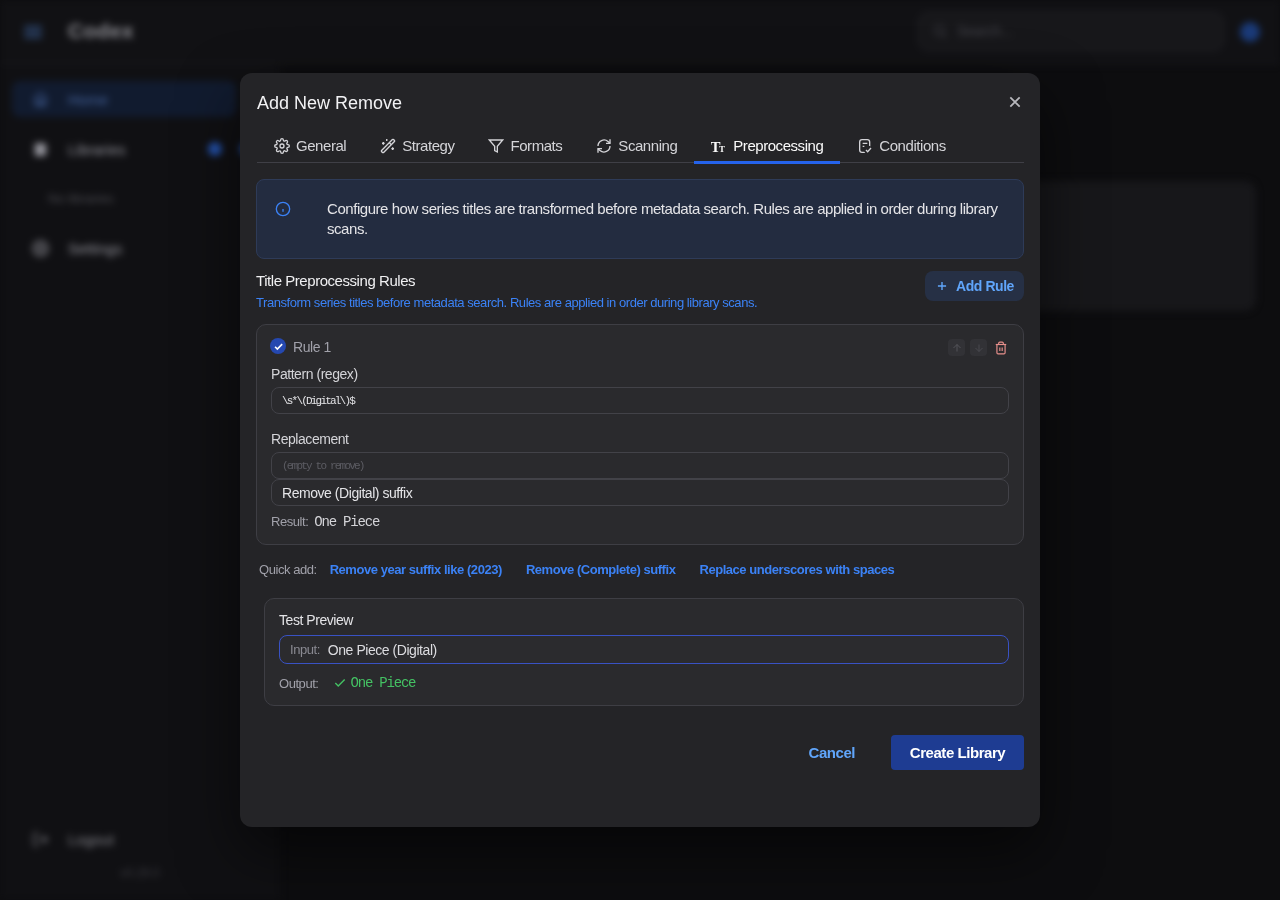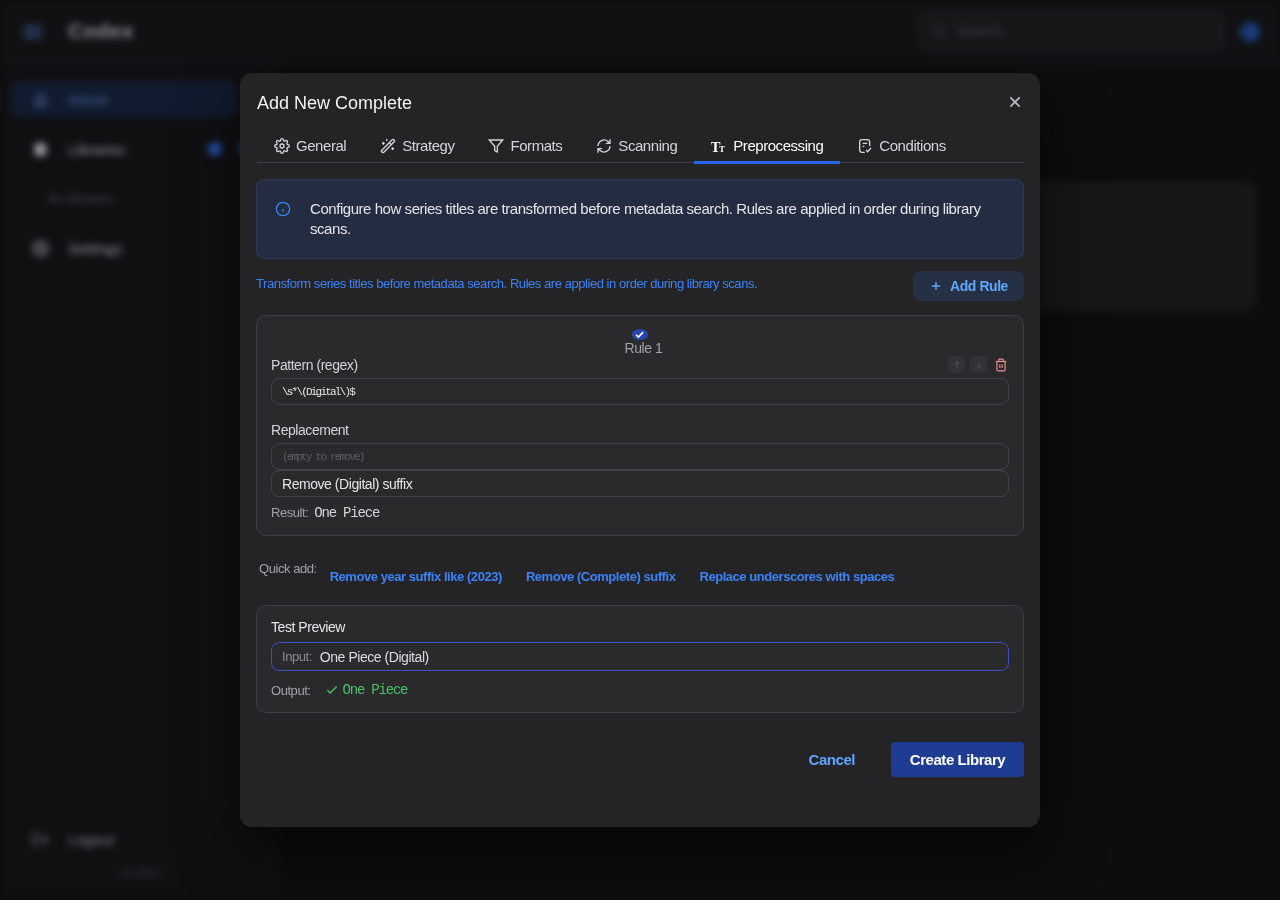--- a/index.html
+++ b/index.html
@@ -38,50 +38,50 @@
 
 .tabs { display:flex; margin:14px 16px 0 17px; border-bottom:1px solid #3f3f46; }
 .tab { display:flex; align-items:center; gap:6px; padding:0 17px; height:33px;
   font-size:15px; color:#d4d4d8; position:relative; }
 .tab.active { color:#fafafa; }
 .tab.active::after { content:""; position:absolute; left:0; right:0; bottom:-2px; height:3px; background:#2563eb; }
 .tab svg { flex:none; }
 
 .m-body { padding:16px; }
 .infobox { display:flex; background:#232c40; border:1px solid #2e3b58; border-radius:8px;
-  padding:19px 18px; gap:19px; }
+  padding:19px 18px; gap:36px; }
 .infobox svg { flex:none; margin-top:2px; }
 .infobox p { font-size:15px; line-height:20px; color:#e4e4e7; }
 
 .secrow { display:flex; margin-top:12px; align-items:flex-start; }
 .secrow .t1 { font-size:15px; color:#f0f0f2; line-height:19px; }
 .secrow .t2 { font-size:13px; color:#3b82f6; margin-top:5px; }
-.addrule { margin-left:auto; width:111px; height:30px; background:#263045; border-radius:8px;
+.addrule { margin-left:auto; width:99px; height:30px; background:#263045; border-radius:8px;
   display:flex; align-items:center; justify-content:center; gap:7px;
   color:#60a5fa; font-size:14px; font-weight:bold; }
 
 .rulecard { margin-top:14px; border:1px solid #3e3e44; background:#2a2a2d; border-radius:10px; padding:14px 14px 14px; }
-.rhead { display:flex; align-items:center; height:17px;flex-direction:column; }
+.rhead { display:flex; align-items:flex-start; height:17px; }
 .cb { margin-left:-1px; margin-top:-1px; width:16px; height:16px; border-radius:50%; background:#2548b0; display:flex; align-items:center; justify-content:center; }
 .rhead .rname { margin-left:7px; font-size:14px; color:#a1a1aa; }
 .rhead .acts { margin-left:auto; display:flex; align-items:center; gap:5px; }
 .iconbtn { width:17px; height:17px; border-radius:4px; background:#323236; display:flex; align-items:center; justify-content:center; }
 .label { font-size:14px; color:#d4d4d8; margin:18px 0 5px 0; line-height:15px; }
 .rhead + .label { margin-top:11px; }
 .inp { height:27px; background:#2a2a2d; border:1px solid #424248; border-radius:8px;
   display:flex; align-items:center; padding:0 10px; font-size:11px; color:#e4e4e7; }
 .inp.ph { color:#5c5c63; }
 .resrow { margin-top:8px; line-height:15px; font-size:13px; color:#a1a1aa; }
 .resrow .v { font-family:"Liberation Mono", monospace; letter-spacing:-1.2px; color:#d4d4d8; font-size:14px; margin-left:6px; }
 
 .quickrow { margin-top:17px; display:flex; align-items:center; font-size:13px; color:#a1a1aa; padding-left:3px; }
-.quickrow a { color:#3b82f6; font-weight:bold; margin-left:24px; text-decoration:none;margin-top:16px; }
+.quickrow a { color:#3b82f6; font-weight:bold; margin-left:24px; text-decoration:none; }
 .quickrow a:first-of-type { margin-left:13px; }
 
-.testcard { margin-top:21px; border:1px solid #3e3e44; background:#2a2a2d; border-radius:10px; padding:14px; }
+.testcard { margin-top:21px; border:1px solid #3e3e44; background:#2a2a2d; border-radius:10px; padding:14px;margin-left:8px; }
 .testcard .tt { font-size:14px; color:#e4e4e7; line-height:14px; }
 .inprow { margin-top:8px; height:29px; border:1px solid #3952c4; background:#2b2b2e; border-radius:8px;
   display:flex; align-items:center; padding:0 10px; }
 .inprow .l { font-size:13px; color:#8a8a92; }
 .inprow .v { font-size:14px; color:#dcdce0; margin-left:8px; }
 .outrow { margin-top:11px; display:flex; align-items:center; }
 .outrow .l { font-size:13px; color:#a1a1aa; }
 .outrow .v { font-family:"Liberation Mono", monospace; letter-spacing:-1.2px; font-size:14px; color:#44c163; margin-left:4px; }
 .outrow svg { margin-left:14px; }
 
@@ -142,21 +142,21 @@
         </svg>
       Logout
     </div>
     <div class="version">v0.29.0</div>
   </div>
   <div class="maincard"></div>
 </div>
 
 <div class="modal">
   <div class="m-head">
-    <h1>Add New Complete</h1>
+    <h1>Add New Remove</h1>
     <svg class="xbtn" viewBox="0 0 24 24" fill="none" stroke="#b8b8bd" stroke-width="3">
         <path d="M4 4l16 16M20 4L4 20"></path>
       </svg>
   </div>
   <div class="tabs">
     <div class="tab">
       <svg width="16" height="16" viewBox="0 0 24 24" fill="none" stroke="#d4d4d8" stroke-width="2">
           <circle cx="12" cy="12" r="3"></circle>
           <path d="M19.4 15a1.65 1.65 0 0 0 .33 1.82l.06.06a2 2 0 1 1-2.83 2.83l-.06-.06a1.65 1.65 0 0 0-1.82-.33 1.65 1.65 0 0 0-1 1.51V21a2 2 0 1 1-4 0v-.09A1.65 1.65 0 0 0 9 19.4a1.65 1.65 0 0 0-1.82.33l-.06.06a2 2 0 1 1-2.83-2.83l.06-.06a1.65 1.65 0 0 0 .33-1.82 1.65 1.65 0 0 0-1.51-1H3a2 2 0 1 1 0-4h.09A1.65 1.65 0 0 0 4.6 9a1.65 1.65 0 0 0-.33-1.82l-.06-.06a2 2 0 1 1 2.83-2.83l.06.06a1.65 1.65 0 0 0 1.82.33H9a1.65 1.65 0 0 0 1-1.51V3a2 2 0 1 1 4 0v.09a1.65 1.65 0 0 0 1 1.51 1.65 1.65 0 0 0 1.82-.33l.06-.06a2 2 0 1 1 2.83 2.83l-.06.06a1.65 1.65 0 0 0-.33 1.82V9a1.65 1.65 0 0 0 1.51 1H21a2 2 0 1 1 0 4h-.09a1.65 1.65 0 0 0-1.51 1z"></path>
         </svg>
@@ -211,20 +211,21 @@
     <div class="infobox">
       <svg width="16" height="16" viewBox="0 0 24 24" fill="none" stroke="#3b82f6" stroke-width="2">
           <circle cx="12" cy="12" r="10"></circle>
           <path d="M12 16v-4"></path>
           <path d="M12 8h.01"></path>
         </svg>
       <p>Configure how series titles are transformed before metadata search. Rules are applied in order during library scans.</p>
     </div>
     <div class="secrow">
       <div>
+        <div class="t1">Title Preprocessing Rules</div>
         <div class="t2">Transform series titles before metadata search. Rules are applied in order during library scans.</div>
       </div>
       <div class="addrule">
         <svg width="14" height="14" viewBox="0 0 24 24" fill="none" stroke="#60a5fa" stroke-width="2.4">
             <path d="M12 5v14M5 12h14"></path>
           </svg>
         Add Rule
       </div>
     </div>
     <div class="rulecard">

